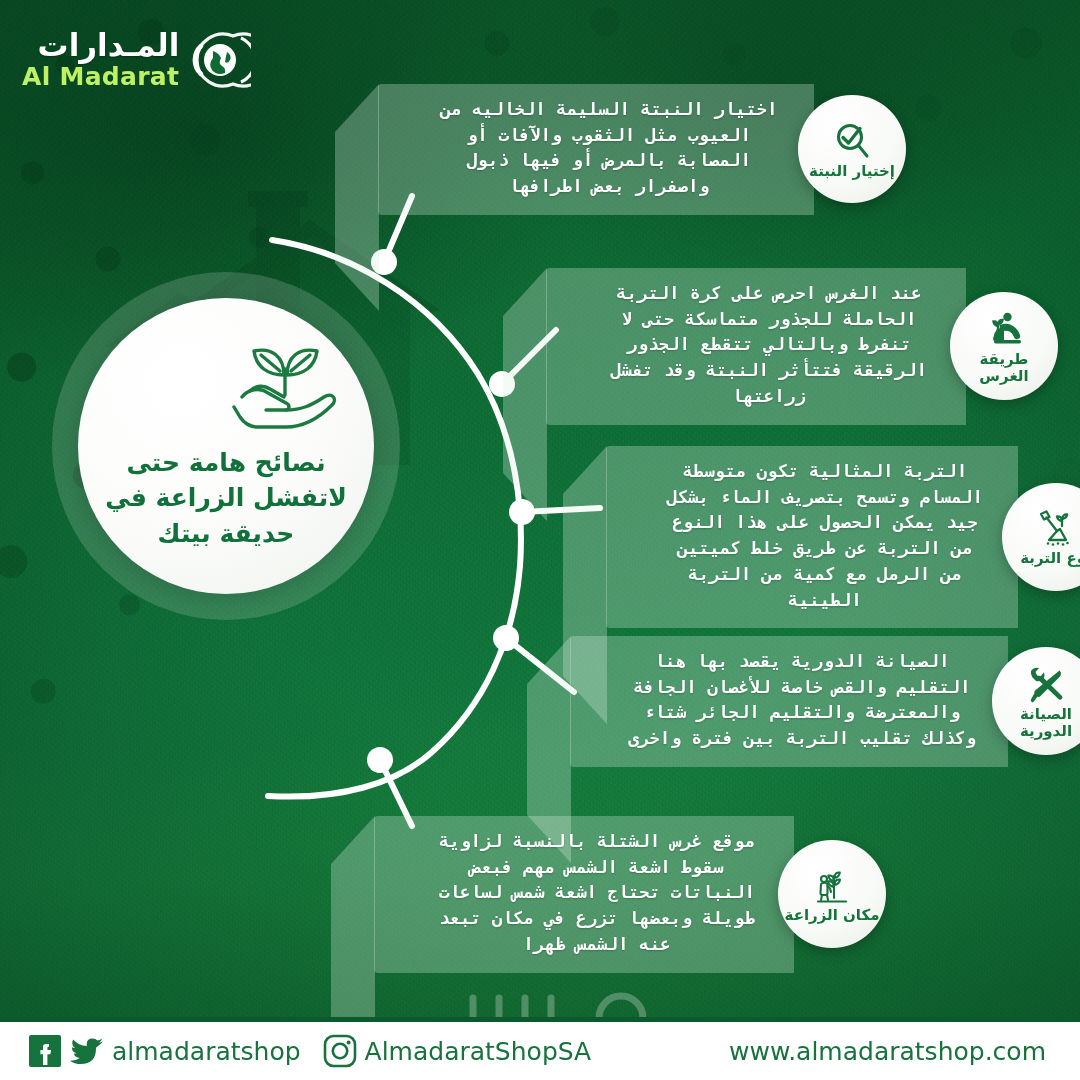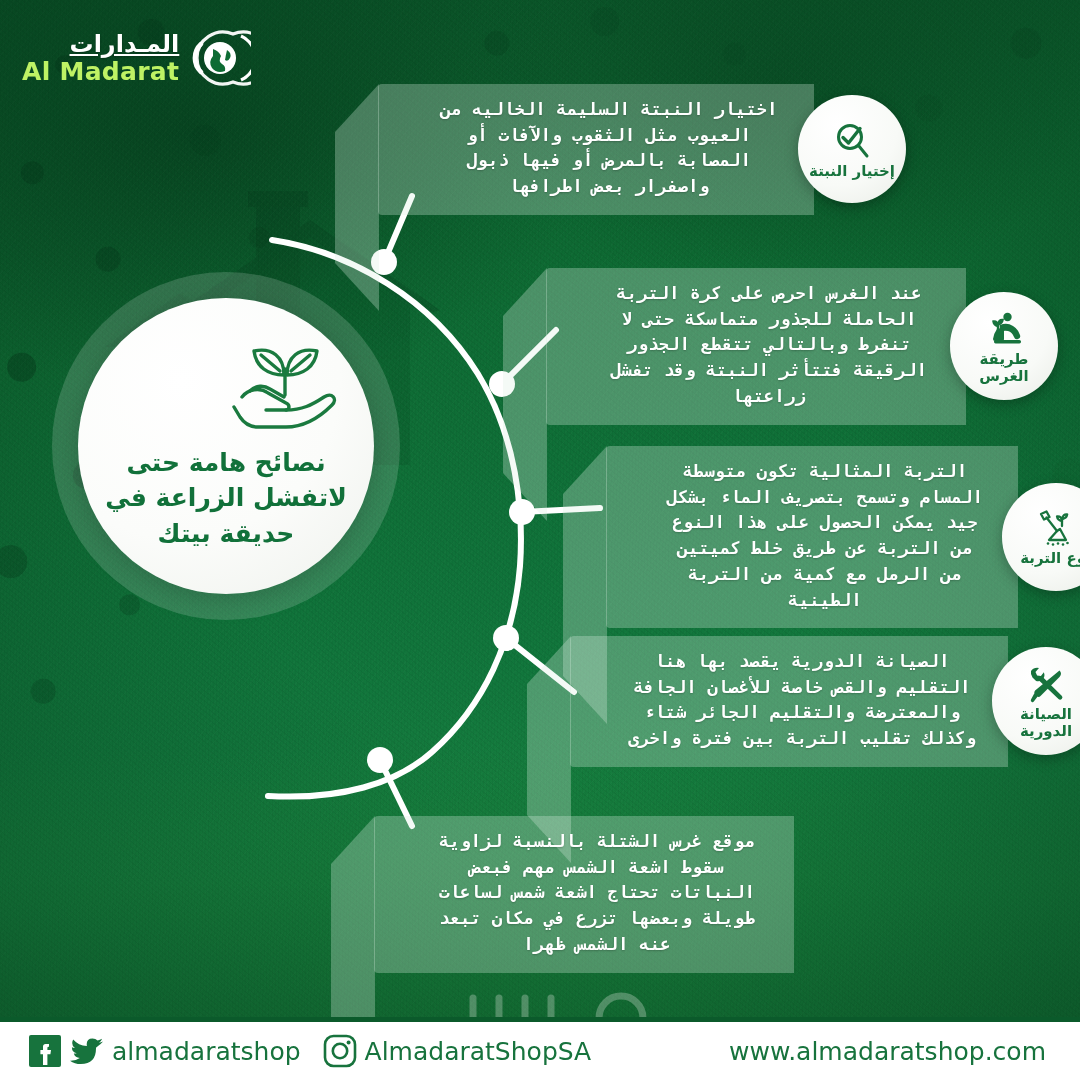--- a/index.html
+++ b/index.html
@@ -67,24 +67,23 @@
   }
   .bg-vignette{
     position:absolute;inset:0;
     background:radial-gradient(ellipse 85% 70% at 50% 45%, rgba(0,0,0,0) 35%, rgba(3,45,21,.45) 100%);
   }
 
   
   .logo{position:absolute;left:22px;top:30px;display:flex;align-items:center;gap:10px;direction:ltr;}
   .logo-text{display:flex;flex-direction:column;align-items:flex-end;line-height:1;}
   .logo-ar{
-    color:#fff;font-size:24px;font-weight:700;letter-spacing:1px;
+    color:#fff;font-size:31px;font-weight:700;letter-spacing:1px;
     font-family:"DejaVu Sans","Liberation Sans",sans-serif;
     text-shadow:0 1px 2px rgba(0,0,0,.3);
-    text-decoration:underline;
   }
   .logo-en{
     color:#bef264;font-size:25px;font-weight:800;letter-spacing:.3px;margin-top:3px;
     font-family:"DejaVu Sans","Liberation Sans",sans-serif;
   }
 
   
   .center-ring{
     position:absolute;left:52px;top:272px;width:348px;height:348px;border-radius:50%;
     background:rgba(255,255,255,.16);
@@ -344,20 +343,38 @@
         </g>
       </svg>
       <div class="badge-label">الصيانة الدورية</div>
     </div>
     <div class="card">
       <div class="card-text">الصيانة الدورية يقصد بها هنا التقليم والقص خاصة للأغصان الجافة والمعترضة والتقليم الجائر شتاء وكذلك تقليب التربة بين فترة واخرى</div>
     </div>
   </div>
 
   <div class="row" id="row-5">
+    <div class="badge">
+      <svg class="badge-icon" viewBox="0 0 40 38">
+        <g fill="none" stroke="#17733d" stroke-width="2.1" stroke-linecap="round" stroke-linejoin="round">
+          <path d="M22 31 L22 9"></path>
+          <path d="M22 14 q-5 -1 -5.6 -5.4 q5.2 -0.8 5.6 5.4 Z"></path>
+          <path d="M22.4 11 q4.8 -1 5.4 -5.4 q-5 -0.8 -5.4 5.4 Z"></path>
+          <path d="M22 20 q-5.4 -1 -6 -5.6 q5.6 -0.8 6 5.6 Z"></path>
+          <path d="M22.4 18 q5 -1 5.6 -5.4 q-5.2 -0.8 -5.6 5.4 Z"></path>
+          <circle cx="12" cy="12" r="3"></circle>
+          <path d="M9 17 q3.5 -2.5 6.5 0 l0 9 q0 2 -2 2 l-3 0 q-2 0 -2 -2 Z"></path>
+          <path d="M15.5 19 q3 2 3.5 6"></path>
+          <path d="M10 28 L9 33"></path>
+          <path d="M15 28 L16 33"></path>
+          <path d="M6 34.5 L34 34.5"></path>
+        </g>
+      </svg>
+      <div class="badge-label">مكان الزراعة</div>
+    </div>
     <div class="card">
       <div class="card-text">موقع غرس الشتلة بالنسبة لزاوية سقوط اشعة الشمس مهم فبعض النباتات تحتاج اشعة شمس لساعات طويلة وبعضها تزرع في مكان تبعد عنه الشمس ظهرا</div>
     </div>
   </div>
 
   <svg class="watermark" viewBox="0 0 215 78">
     <g fill="none" stroke="#e3e8e1" stroke-width="7" stroke-linecap="round">
       <path d="M18 10 L18 44"></path>
       <path d="M44 10 L44 44"></path>
       <path d="M70 10 L70 44"></path>

